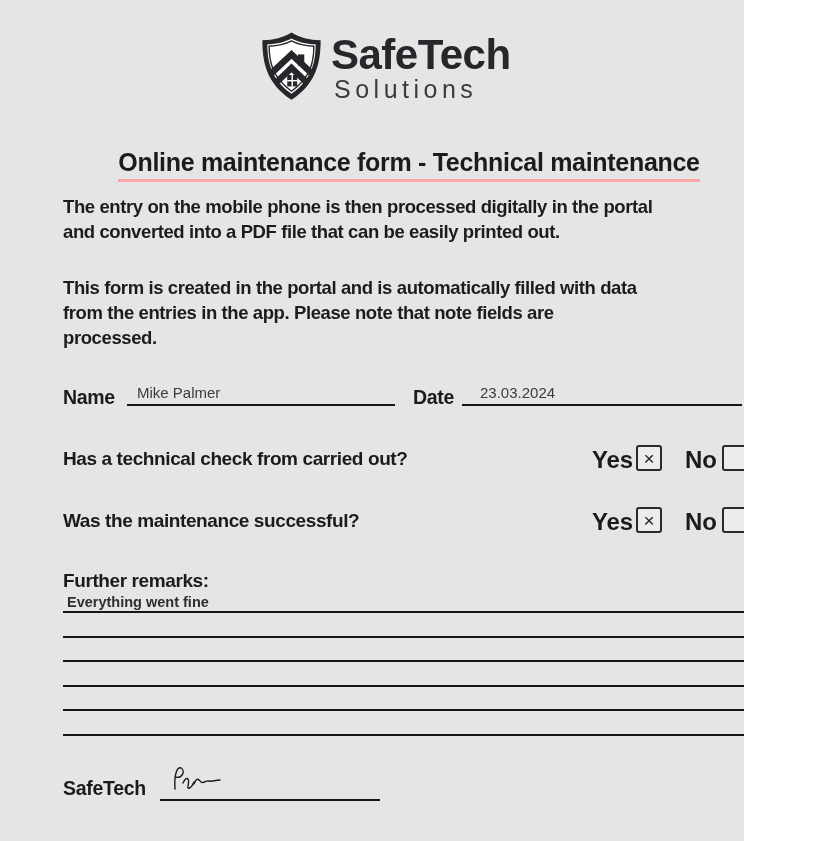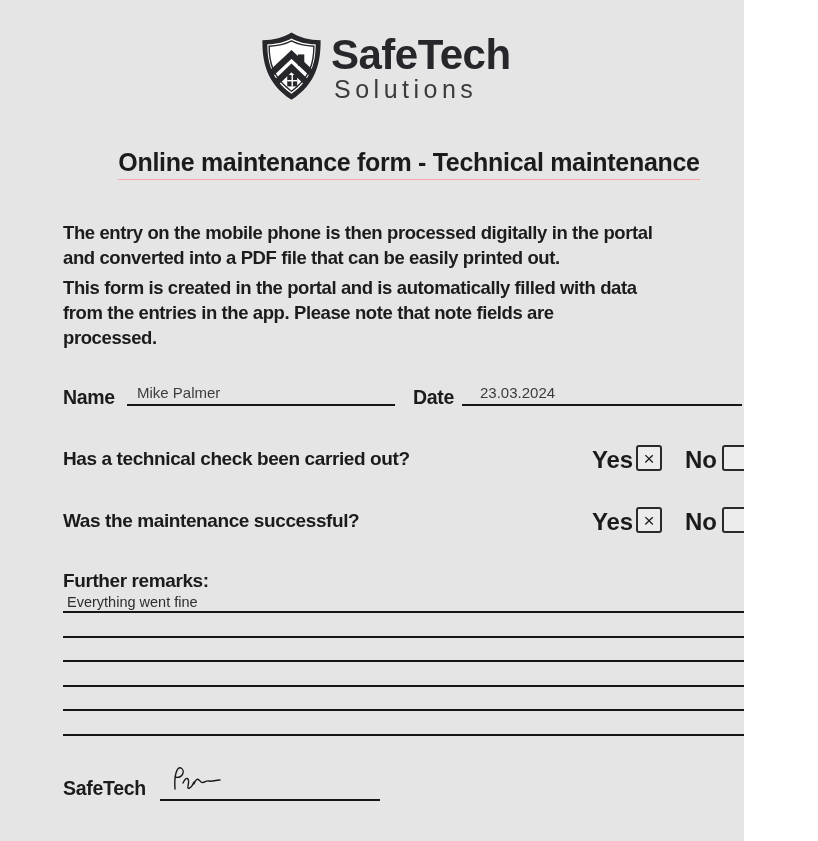--- a/index.html
+++ b/index.html
@@ -12,38 +12,38 @@
   .brand{
     font-size:42px;font-weight:800;letter-spacing:-0.5px;color:#26262b;line-height:1;
   }
   .subbrand{
     font-size:25px;font-weight:400;letter-spacing:4.5px;color:#3b3b3b;line-height:1;
   }
   
   .title-wrap{top:148px;left:0;width:818px;text-align:center;}
   .title{
     display:inline-block;font-size:25px;font-weight:700;letter-spacing:-0.3px;
-    border-bottom:1px solid #fca5a5;padding-bottom:2px;white-space:nowrap;
+    border-bottom:3px solid #fca5a5;padding-bottom:2px;white-space:nowrap;
   }
   
   .para{left:63px;width:720px;font-size:18.5px;font-weight:700;
     letter-spacing:-0.4px;line-height:25px;color:#1c1c1c;}
   
   .flabel{font-size:19.5px;font-weight:700;letter-spacing:-0.3px;line-height:22px;}
   .fvalue{font-size:15px;font-weight:400;color:#3c3c3c;line-height:18px;}
   .rule{position:absolute;height:0;border-top:2.5px solid #161616;}
   
   .qtext{font-size:19px;font-weight:700;letter-spacing:-0.4px;line-height:26px;}
   .ynlabel{font-size:24px;font-weight:700;letter-spacing:-0.2px;line-height:27px;}
   .checkbox{
     width:22px;height:22px;border:2px solid #2a2a2a;border-radius:3px;
     background:#ececec;display:flex;align-items:center;justify-content:center;
     font-size:19px;font-weight:400;color:#1f1f1f;line-height:1;
   }
-  .remarks-value{font-size:14.5px;font-weight:400;color:#2e2e2e;line-height:17px;}
+  .remarks-value{font-size:14.5px;font-weight:700;color:#2e2e2e;line-height:17px;}
   .sig-scribble{position:absolute;}
 </style>
 </head>
 <body>
 
 <div class="page">
 
   <div class="abs" style="left:256px;top:31px;width:71px;height:71px;">
     <svg width="71" height="71" viewBox="0 0 100 100">
       <path d="M50 2 C61 9 75 12.5 91 13 C91 43 86 73 50 97 C14 73 9 43 9 13 C25 12.5 39 9 50 2 Z" fill="#26262b"></path>
@@ -57,39 +57,39 @@
       <line x1="44" y1="70" x2="58" y2="70" stroke="#ffffff" stroke-width="2"></line>
     </svg>
   </div>
   <div class="abs brand" style="left:331px;top:34px;">SafeTech</div>
   <div class="abs subbrand" style="left:334px;top:77px;">Solutions</div>
 
   <div class="abs title-wrap">
     <span class="title">Online maintenance form - Technical maintenance</span>
   </div>
 
-  <div class="abs para" style="top:220px;">
+  <div class="abs para" style="top:194px;">
     <div>The entry on the mobile phone is then processed digitally in the portal</div>
     <div>and converted into a PDF file that can be easily printed out.</div>
   </div>
   <div class="abs para" style="top:275px;">
     <div>This form is created in the portal and is automatically filled with data</div>
     <div>from the entries in the app. Please note that note fields are</div>
     <div>processed.</div>
   </div>
 
   <div class="abs flabel" style="left:63px;top:386px;">Name</div>
   <div class="abs fvalue" style="left:137px;top:384px;">Mike Palmer</div>
   <div class="rule" style="left:127px;top:404px;width:268px;"></div>
 
   <div class="abs flabel" style="left:413px;top:386px;">Date</div>
   <div class="abs fvalue" style="left:480px;top:384px;">23.03.2024</div>
   <div class="rule" style="left:462px;top:404px;width:280px;"></div>
 
-  <div class="abs qtext" style="left:63px;top:446px;">Has a technical check been carried out?</div>
+  <div class="abs qtext" style="left:63px;top:446px;">Has a technical check from carried out?</div>
   <div class="abs ynlabel" style="left:592px;top:446px;">Yes</div>
   <div class="abs checkbox" style="left:636px;top:445px;">
     <span>×</span>
   </div>
   <div class="abs ynlabel" style="left:685px;top:446px;">No</div>
   <div class="abs checkbox" style="left:722px;top:445px;">
     <span></span>
   </div>
 
   <div class="abs qtext" style="left:63px;top:508px;">Was the maintenance successful?</div>

